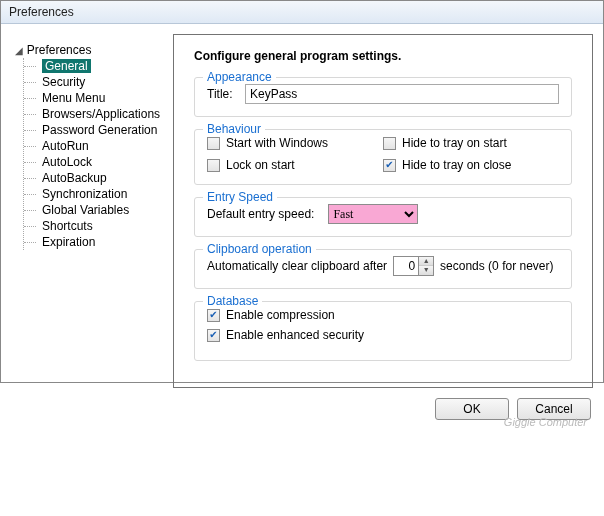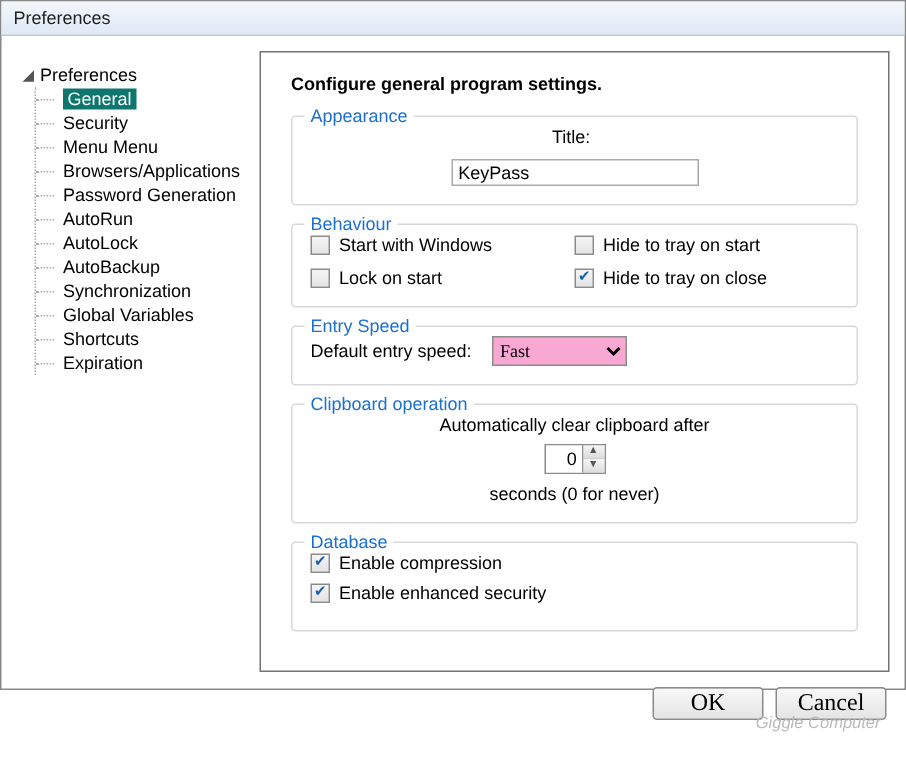--- a/index.html
+++ b/index.html
@@ -7,21 +7,21 @@
   font-family: "Segoe UI", Tahoma, sans-serif;
   font-size: 12px;
   background: #fff;
   width: 604px;
   height: 516px;
   overflow: hidden;
 }
 .window {
   border: 1px solid #888;
   width: 604px;
-  height: 460px;
+  height: 383px;
   display: flex;
   flex-direction: column;
 }
 .titlebar {
   height: 24px;
   background: linear-gradient(#f3f7fb, #dfe9f5);
   border-bottom: 1px solid #b8c7d8;
   padding: 4px 8px;
   font-size: 12px;
   color: #222;
@@ -95,21 +95,20 @@
   left: 8px;
   background: #fff;
   padding: 0 4px;
   color: #1a6fd1;
   font-size: 12px;
 }
 .row {
   display: flex;
   align-items: center;
   gap: 8px;
-  flex-direction: column;
 }
 .row label { min-width: 30px; }
 input[type="text"] {
   border: 1px solid #a9a9a9;
   height: 20px;
   padding: 1px 4px;
   font-family: inherit;
   font-size: 12px;
   flex: 1;
 }
@@ -181,22 +180,22 @@
   gap: 8px;
   padding: 6px 12px 10px;
   position: relative;
 }
 .btn {
   min-width: 74px;
   height: 22px;
   border: 1px solid #8a8a8a;
   background: linear-gradient(#f8f8f8,#e4e4e4);
   border-radius: 3px;
-  font-family: Liberation Serif, serif;
-  font-size: 16px;
+  font-family: Liberation Sans, sans-serif;
+  font-size: 12px;
   cursor: default;
 }
 .watermark {
   position: absolute;
   right: 16px;
   bottom: 2px;
   font-size: 11px;
   color: #bbb;
   font-style: italic;
 }

